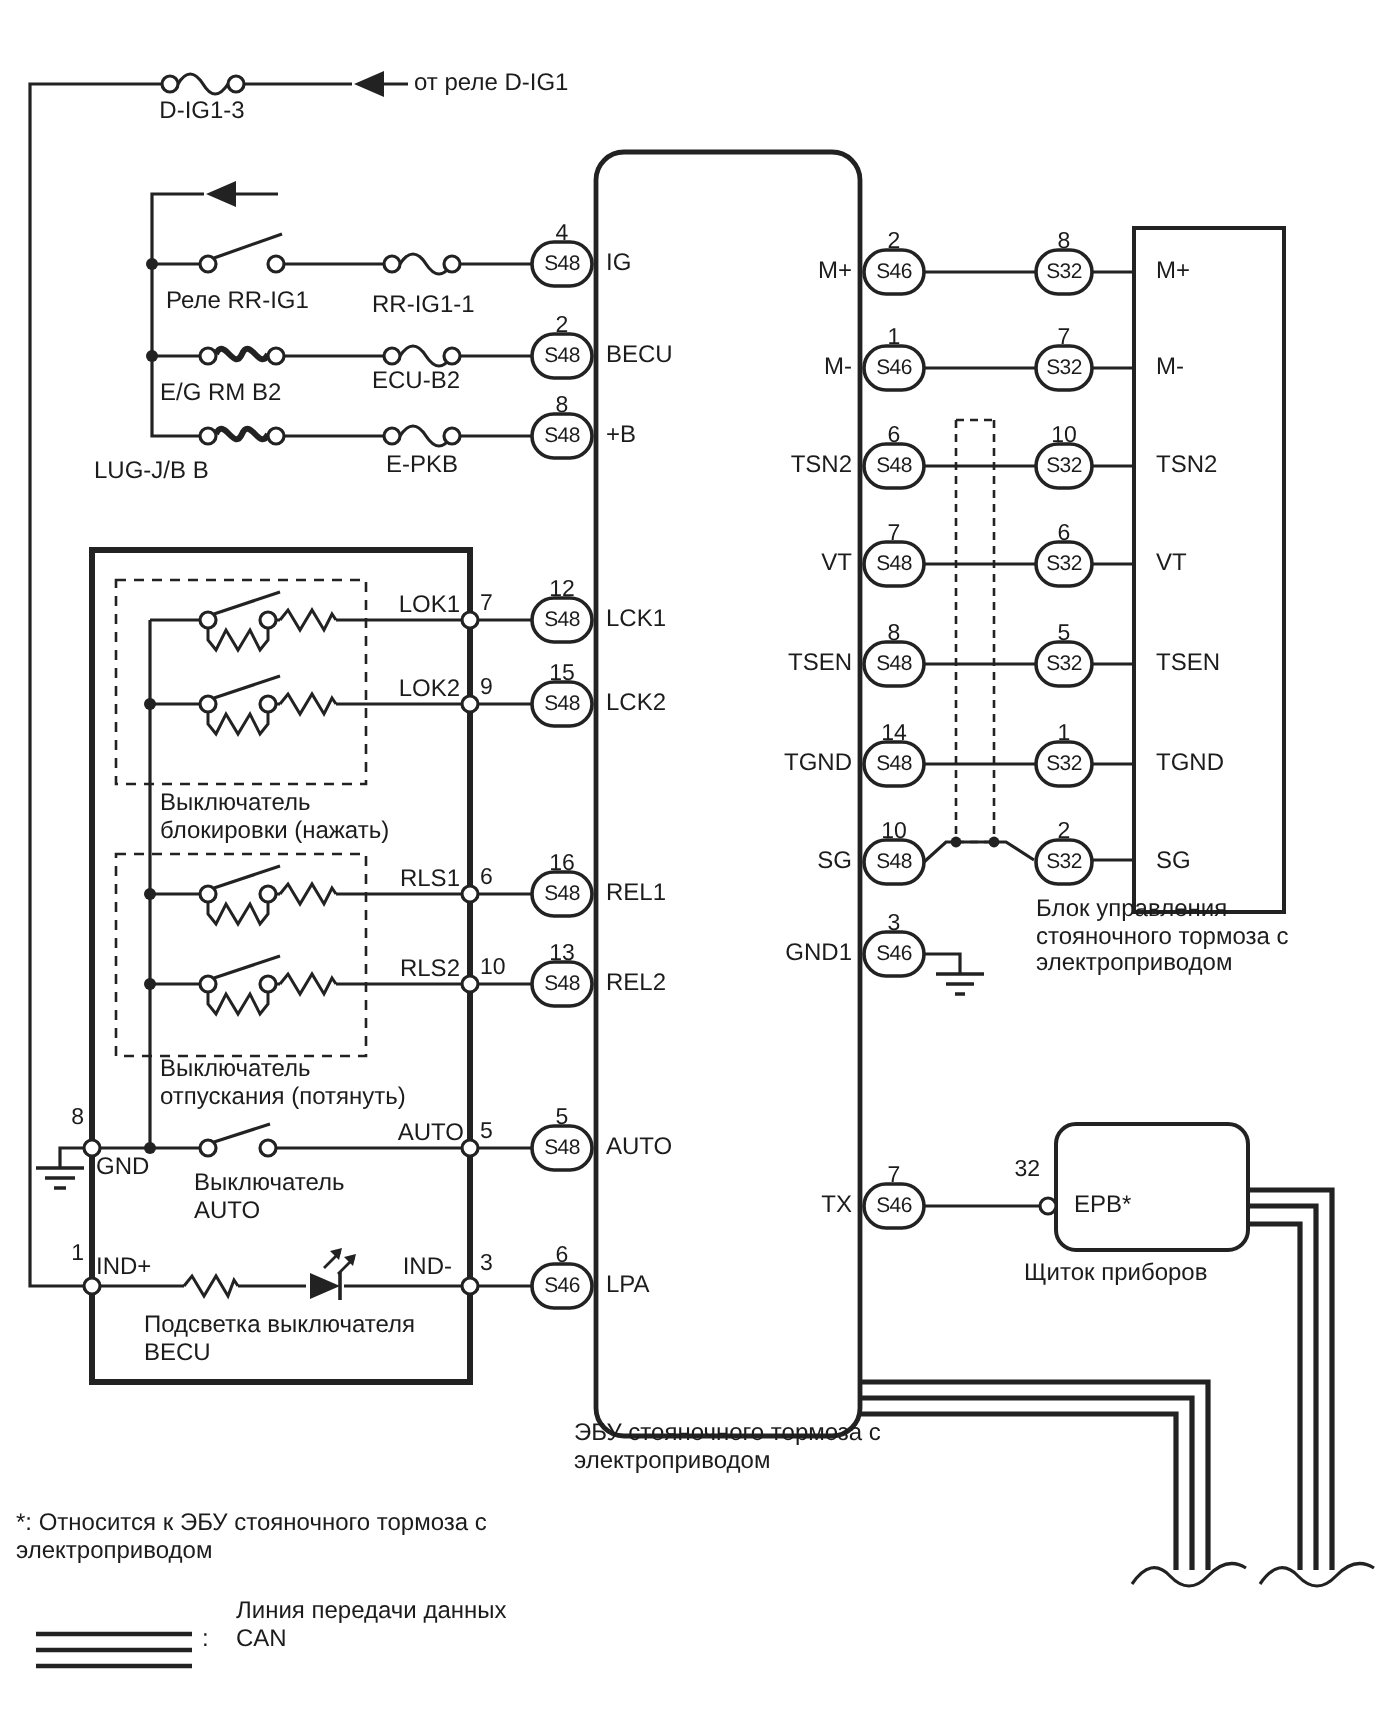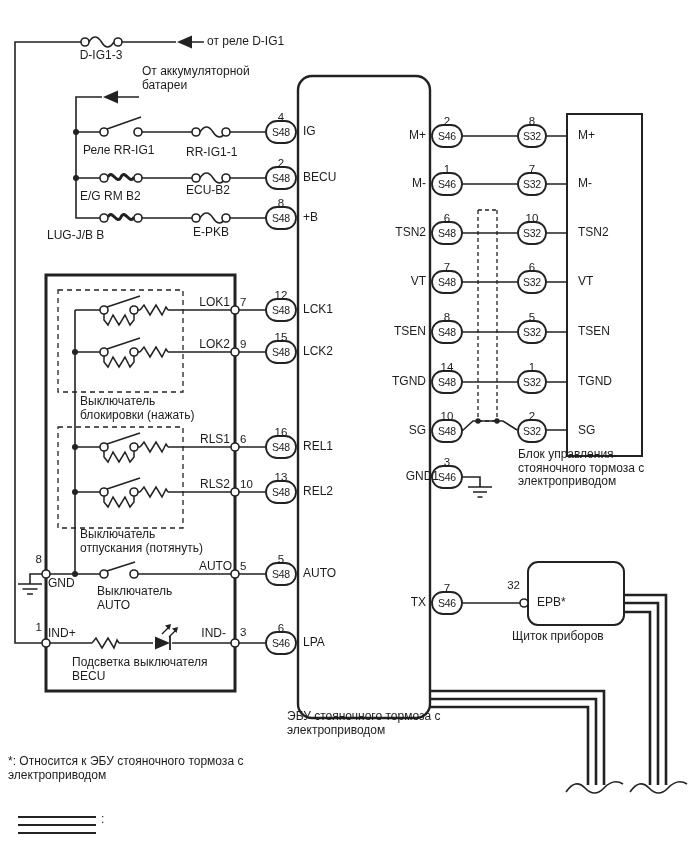--- a/index.html
+++ b/index.html
@@ -191,22 +191,20 @@
     <rect x="518" y="420" width="28" height="22" rx="11"></rect>
   </g>
 
   <g fill="none" stroke="#222" stroke-width="2.2">
     <path d="M18,817 H96 M18,825 H96 M18,833 H96"></path>
   </g>
 </svg>
 
 <div class="lbl c" style="left:71px;top:49px;width:60px">D-IG1-3</div>
 <div class="lbl" style="left:207px;top:35px">от реле D-IG1</div>
-<div class="lbl" style="left:142px;top:65px">От аккумуляторной
-батареи</div>
 <div class="lbl" style="left:83px;top:144px">Реле RR-IG1</div>
 <div class="lbl" style="left:186px;top:146px">RR-IG1-1</div>
 <div class="lbl" style="left:80px;top:190px">E/G RM B2</div>
 <div class="lbl" style="left:186px;top:184px">ECU-B2</div>
 <div class="lbl" style="left:47px;top:229px">LUG-J/B B</div>
 <div class="lbl" style="left:193px;top:226px">E-PKB</div>
 
 <div class="pinnum" style="left:266px;top:111px">4</div>
 <div class="conn" style="left:266px;top:126px">S48</div>
 <div class="lbl" style="left:303px;top:125px">IG</div>
@@ -249,21 +247,21 @@
 <div class="conn" style="left:432px;top:276px">S48</div>
 <div class="lbl r" style="left:346px;top:325px;width:80px">TSEN</div>
 <div class="pinnum" style="left:432px;top:311px">8</div>
 <div class="conn" style="left:432px;top:326px">S48</div>
 <div class="lbl r" style="left:346px;top:375px;width:80px">TGND</div>
 <div class="pinnum" style="left:432px;top:361px">14</div>
 <div class="conn" style="left:432px;top:376px">S48</div>
 <div class="lbl r" style="left:346px;top:424px;width:80px">SG</div>
 <div class="pinnum" style="left:432px;top:410px">10</div>
 <div class="conn" style="left:432px;top:425px">S48</div>
-<div class="lbl r" style="left:359px;top:470px;width:80px">GND1</div>
+<div class="lbl r" style="left:346px;top:470px;width:80px">GND1</div>
 <div class="pinnum" style="left:432px;top:456px">3</div>
 <div class="conn" style="left:432px;top:471px">S46</div>
 <div class="lbl r" style="left:346px;top:596px;width:80px">TX</div>
 <div class="pinnum" style="left:432px;top:582px">7</div>
 <div class="conn" style="left:432px;top:597px">S46</div>
 
 <div class="pinnum pn28" style="left:518px;top:115px">8</div>
 <div class="conn" style="left:517px;top:130px">S32</div>
 <div class="lbl" style="left:578px;top:129px">M+</div>
 <div class="pinnum pn28" style="left:518px;top:163px">7</div>
@@ -314,14 +312,16 @@
 электроприводом</div>
 <div class="lbl" style="left:518px;top:448px">Блок управления
 стояночного тормоза с
 электроприводом</div>
 <div class="lbl r sm" style="left:500px;top:579px;width:20px">32</div>
 <div class="lbl" style="left:537px;top:596px">EPB*</div>
 <div class="lbl" style="left:512px;top:630px">Щиток приборов</div>
 <div class="lbl" style="left:8px;top:755px">*: Относится к ЭБУ стояночного тормоза с
 электроприводом</div>
 <div class="lbl" style="left:101px;top:813px">:</div>
+<div class="lbl" style="left:118px;top:799px">Линия передачи данных
+CAN</div>
 
 </div>
 
 </body></html>

